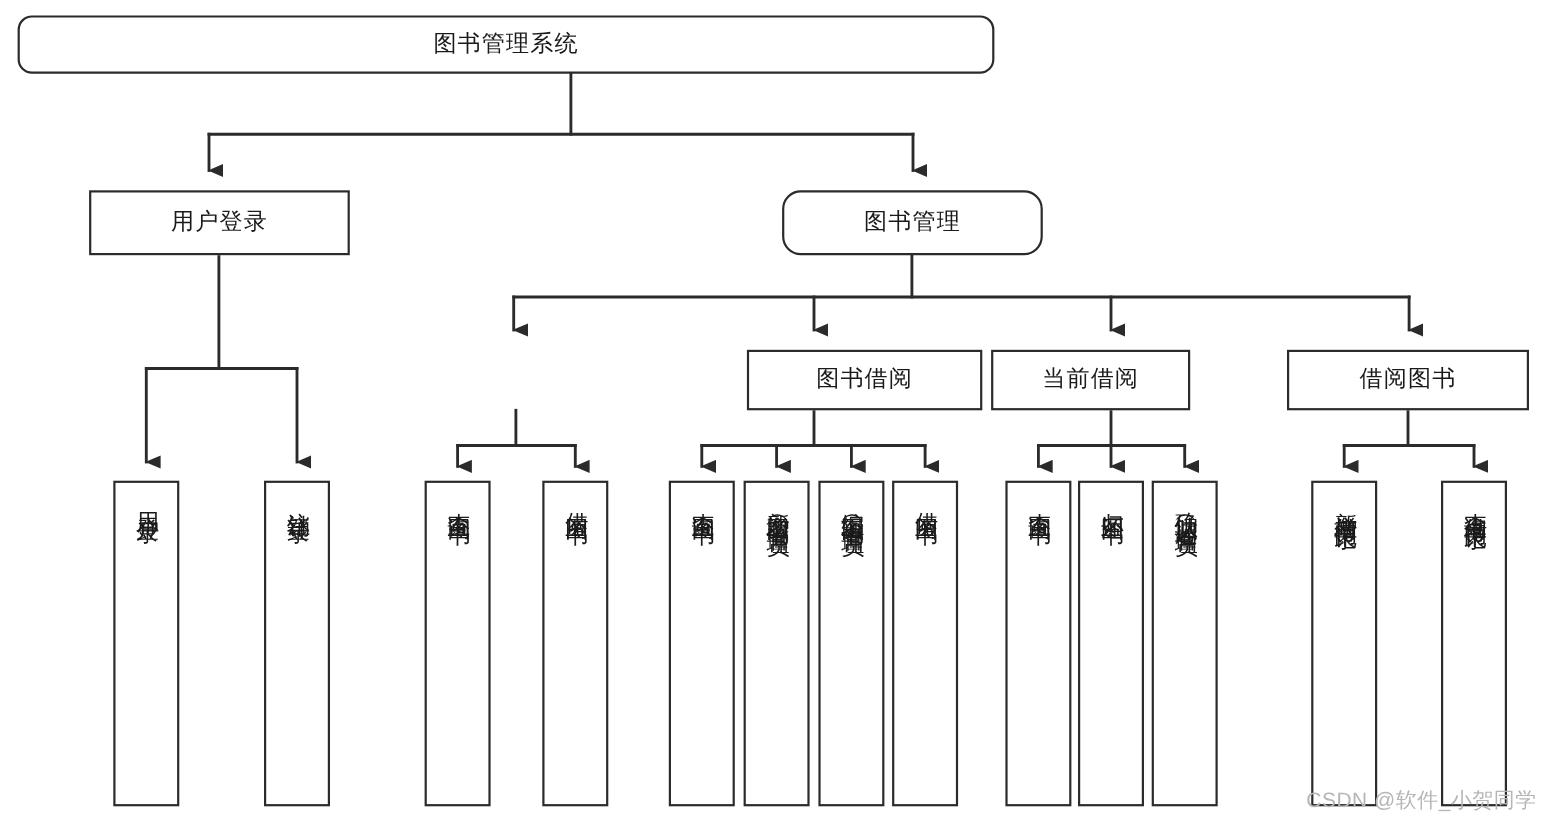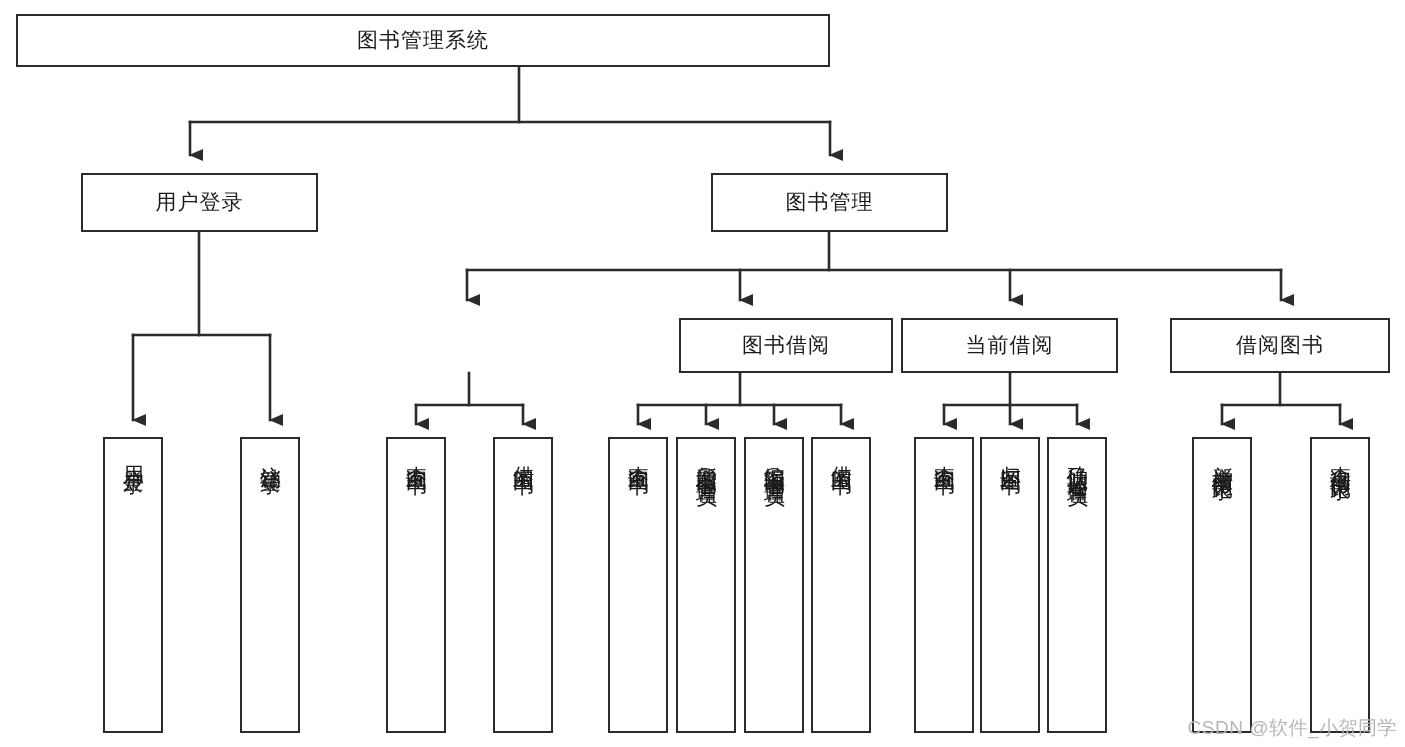--- a/index.html
+++ b/index.html
@@ -110,35 +110,35 @@
       <path d="M1010,405 L1010,424" marker-end="url(#arrow)"></path>
       <path d="M1077,405 L1077,424" marker-end="url(#arrow)"></path>
 
       <path d="M1280,373 L1280,405"></path>
       <path d="M1222,405 L1340,405"></path>
       <path d="M1222,405 L1222,424" marker-end="url(#arrow)"></path>
       <path d="M1340,405 L1340,424" marker-end="url(#arrow)"></path>
     </g>
   </svg>
 
-  <div class="node horiz" style="left:16px; top:14px; width:814px; height:53px;">
+  <div class="node horiz" style="left:16px; top:14px; width:888px; height:53px;border-radius:13px;">
     <span>图书管理系统</span>
   </div>
 
   <div class="node horiz" style="left:81px; top:173px; width:237px; height:59px;">
     <span>用户登录</span>
   </div>
-  <div class="node horiz" style="left:711px; top:173px; width:237px; height:59px;">
+  <div class="node horiz" style="left:711px; top:173px; width:237px; height:59px;border-radius:17px;">
     <span>图书管理</span>
   </div>
 
   <div class="node horiz" style="left:633px; top:318px; width:214px; height:55px;margin-left:46px;">
     <span>图书借阅</span>
   </div>
-  <div class="node horiz" style="left:901px; top:318px; width:217px; height:55px;">
+  <div class="node horiz" style="left:901px; top:318px; width:181px; height:55px;">
     <span>当前借阅</span>
   </div>
   <div class="node horiz" style="left:1170px; top:318px; width:220px; height:55px;">
     <span>借阅图书</span>
   </div>
 
   <div class="node vert" style="left:103px; top:437px; width:60px; height:296px;">
     <span class="vtext">用户登录</span>
   </div>
   <div class="node vert" style="left:240px; top:437px; width:60px; height:296px;">

